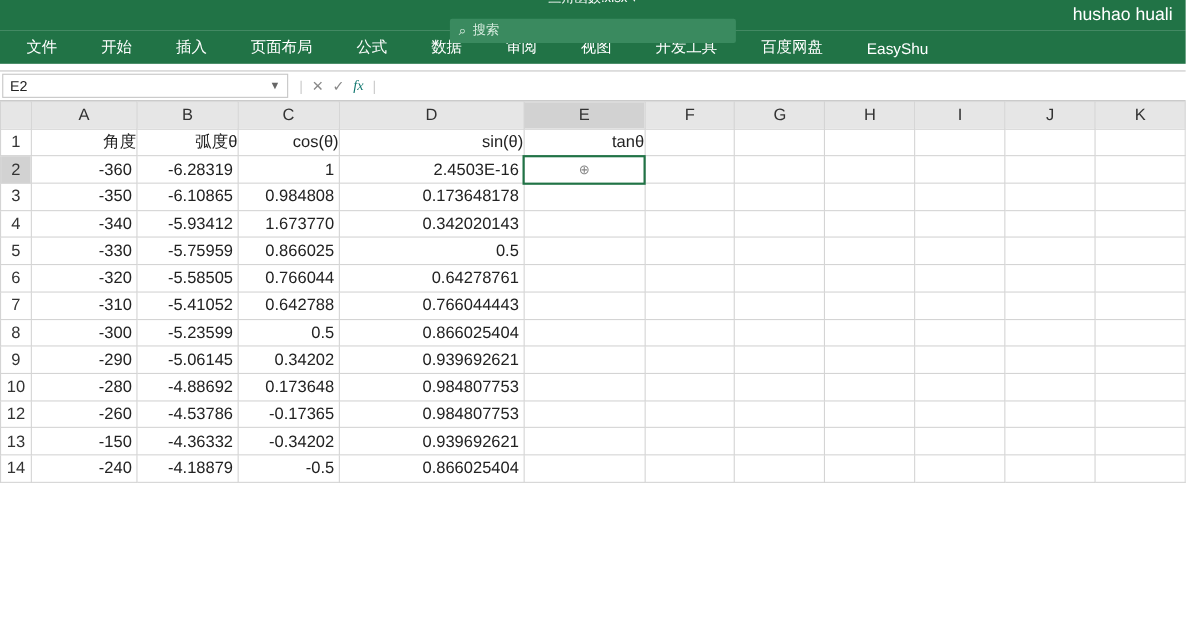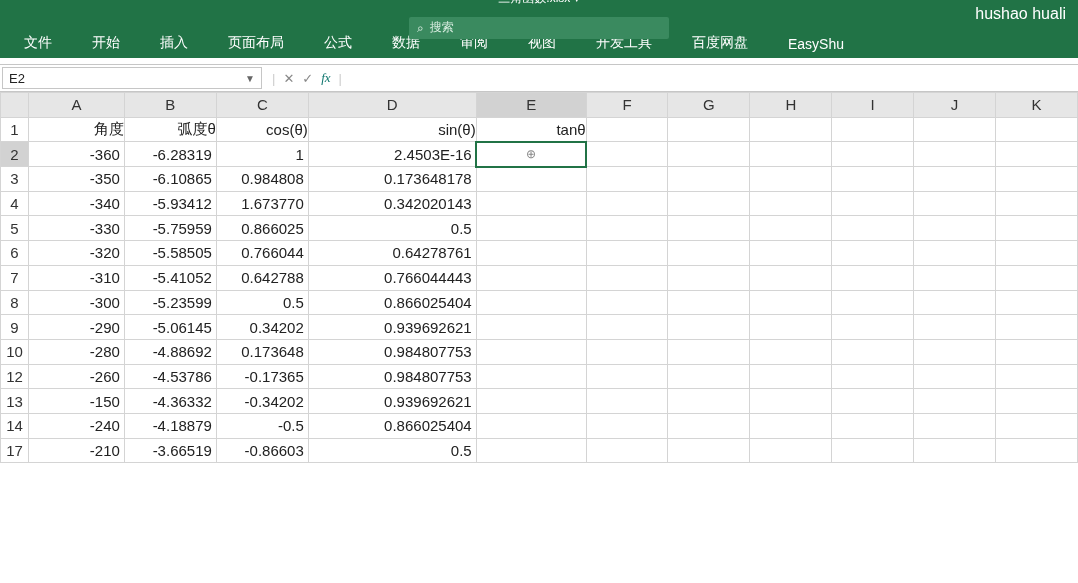--- a/index.html
+++ b/index.html
@@ -285,29 +285,15 @@
           <td class="num">-0.5</td>
           <td class="num">0.866025404</td>
           <td class="num"></td>
           <td class="num"></td>
           <td class="num"></td>
           <td class="num"></td>
           <td class="num"></td>
           <td class="num"></td>
           <td class="num"></td>
         </tr>
-        <tr>
-          <th class="rowhdr">17</th>
-          <td class="num">-210</td>
-          <td class="num">-3.66519</td>
-          <td class="num">-0.86603</td>
-          <td class="num">0.5</td>
-          <td class="num"></td>
-          <td class="num"></td>
-          <td class="num"></td>
-          <td class="num"></td>
-          <td class="num"></td>
-          <td class="num"></td>
-          <td class="num"></td>
-        </tr>
       </tbody>
   </table>
 </div>
 
 </body></html>

